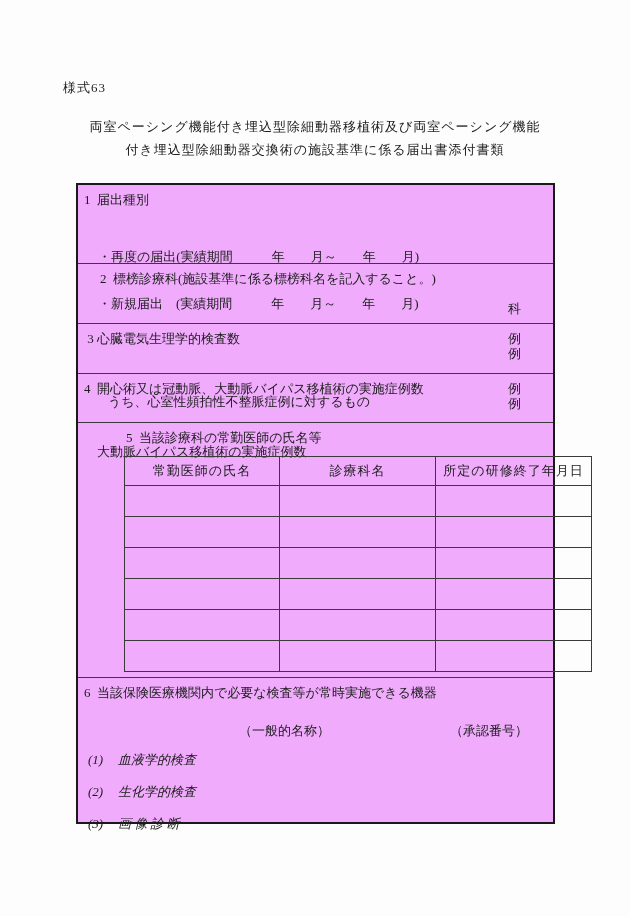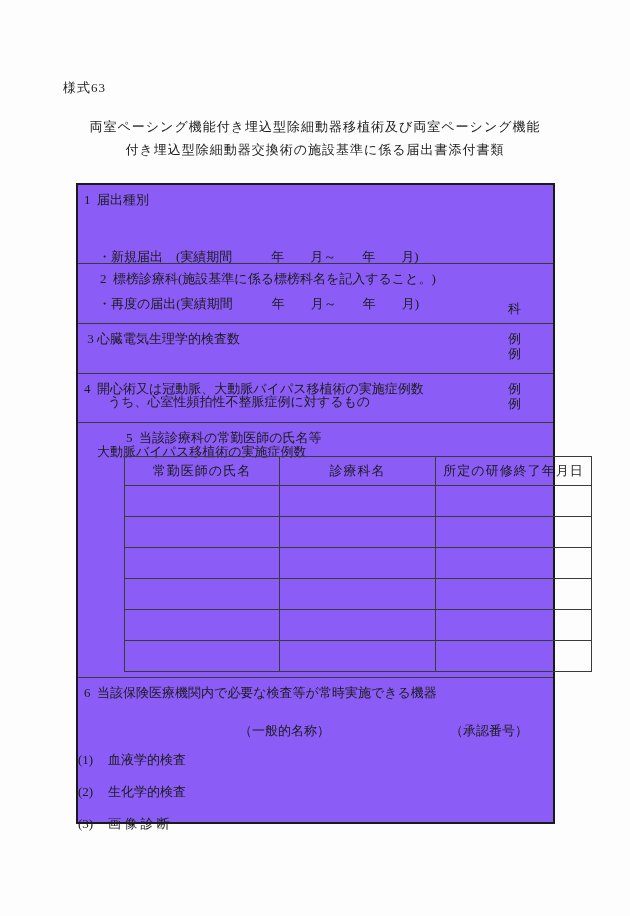--- a/index.html
+++ b/index.html
@@ -11,21 +11,21 @@
     position:relative;
   }
   .page { position:relative; width:630px; height:916px; background:#fdfdfd; overflow:hidden; }
 
   .form-no { position:absolute; left:63px; top:79px; letter-spacing:1px; }
 
   .doc-title { position:absolute; top:115px; left:0; width:630px; text-align:center; line-height:23px; letter-spacing:1px; }
 
   .form-box {
     position:absolute; left:76px; top:183px; width:479px; height:641px;
-    border:2px solid #1a1a1a; background:#8b5cf6;
+    border:2px solid #1a1a1a; background:#f0abfc;
   }
   .sec { position:relative; width:100%; border-bottom:1px solid #3a3a3a; }
   .sec.last { border-bottom:none; }
 
   .sec-head { padding-top:6px; padding-left:6px; white-space:nowrap; }
   .num { display:inline-block; width:13px; }
 
   
   .sec1 { height:79px; }
   .bullets { margin-top:9px; padding-left:20px; line-height:15.5px; white-space:pre; }
@@ -51,21 +51,21 @@
   .md-table td { height:31px; }
   .md-table col.c1 { width:155px; }
   .md-table col.c2 { width:156px; }
   .md-table col.c3 { width:156px; }
 
   
   .sec6 { height:143px; }
   .paren-row { position:relative; height:15px; margin-top:20px; }
   .g-name { position:absolute; left:161px; white-space:nowrap; }
   .g-appr { position:absolute; left:372px; white-space:nowrap; }
-  .item-row { line-height:14px; white-space:nowrap; }
+  .item-row { padding-left:10px; line-height:14px; white-space:nowrap;font-style:italic; }
   .item-row.i1 { margin-top:16px; }
   .item-row.i2, .item-row.i3 { margin-top:18px; }
   .item-no { display:inline-block; width:30px; }
 </style>
 </head>
 <body>
 
 <div class="page">
 
   <div class="form-no">様式63</div>
@@ -75,22 +75,22 @@
     <div>付き埋込型除細動器交換術の施設基準に係る届出書添付書類</div>
   </div>
 
   <div class="form-box">
 
     <div class="sec sec1">
       <div class="sec-head">
         <span class="num">1</span><span>届出種別</span>
       </div>
       <div class="bullets">
+        <div>・再度の届出(実績期間　　　年　　月～　　年　　月)</div>
         <div>・新規届出　(実績期間　　　年　　月～　　年　　月)</div>
-        <div>・再度の届出(実績期間　　　年　　月～　　年　　月)</div>
       </div>
     </div>
 
     <div class="sec sec2">
       <div class="sec-head">
         <span class="num">2</span><span>標榜診療科(施設基準に係る標榜科名を記入すること。)</span>
       </div>
       <div class="unit-line">科</div>
     </div>
 

